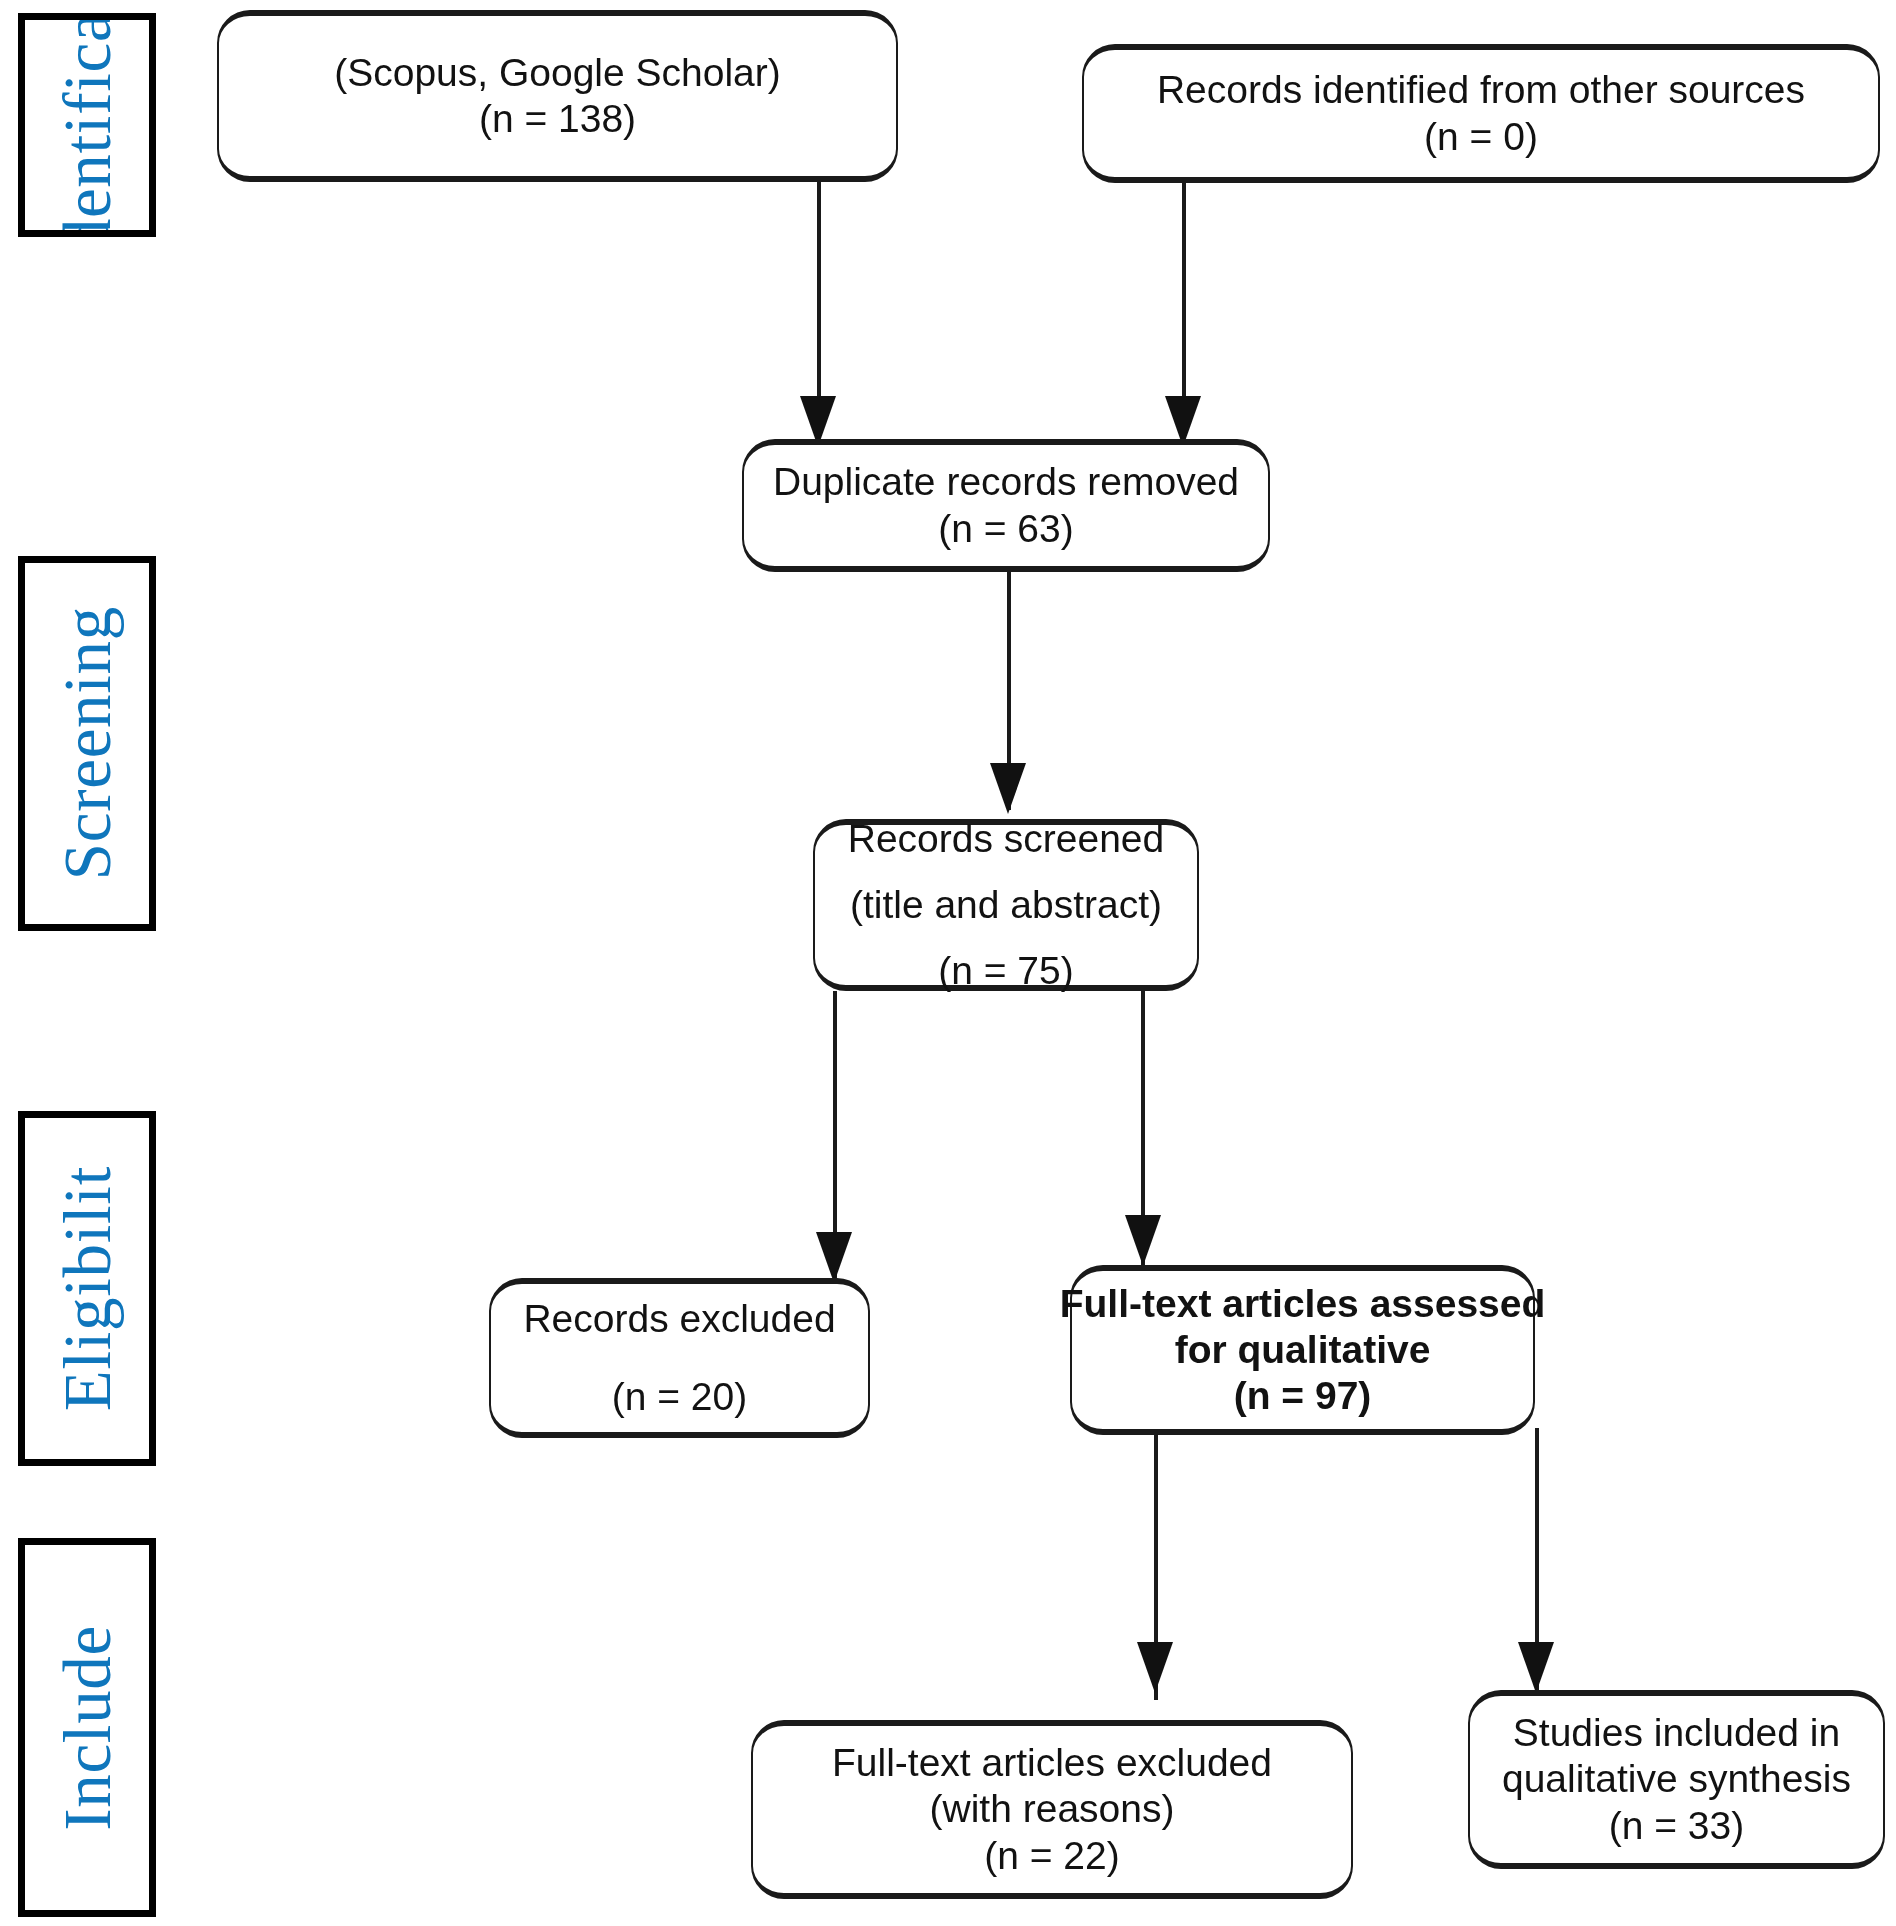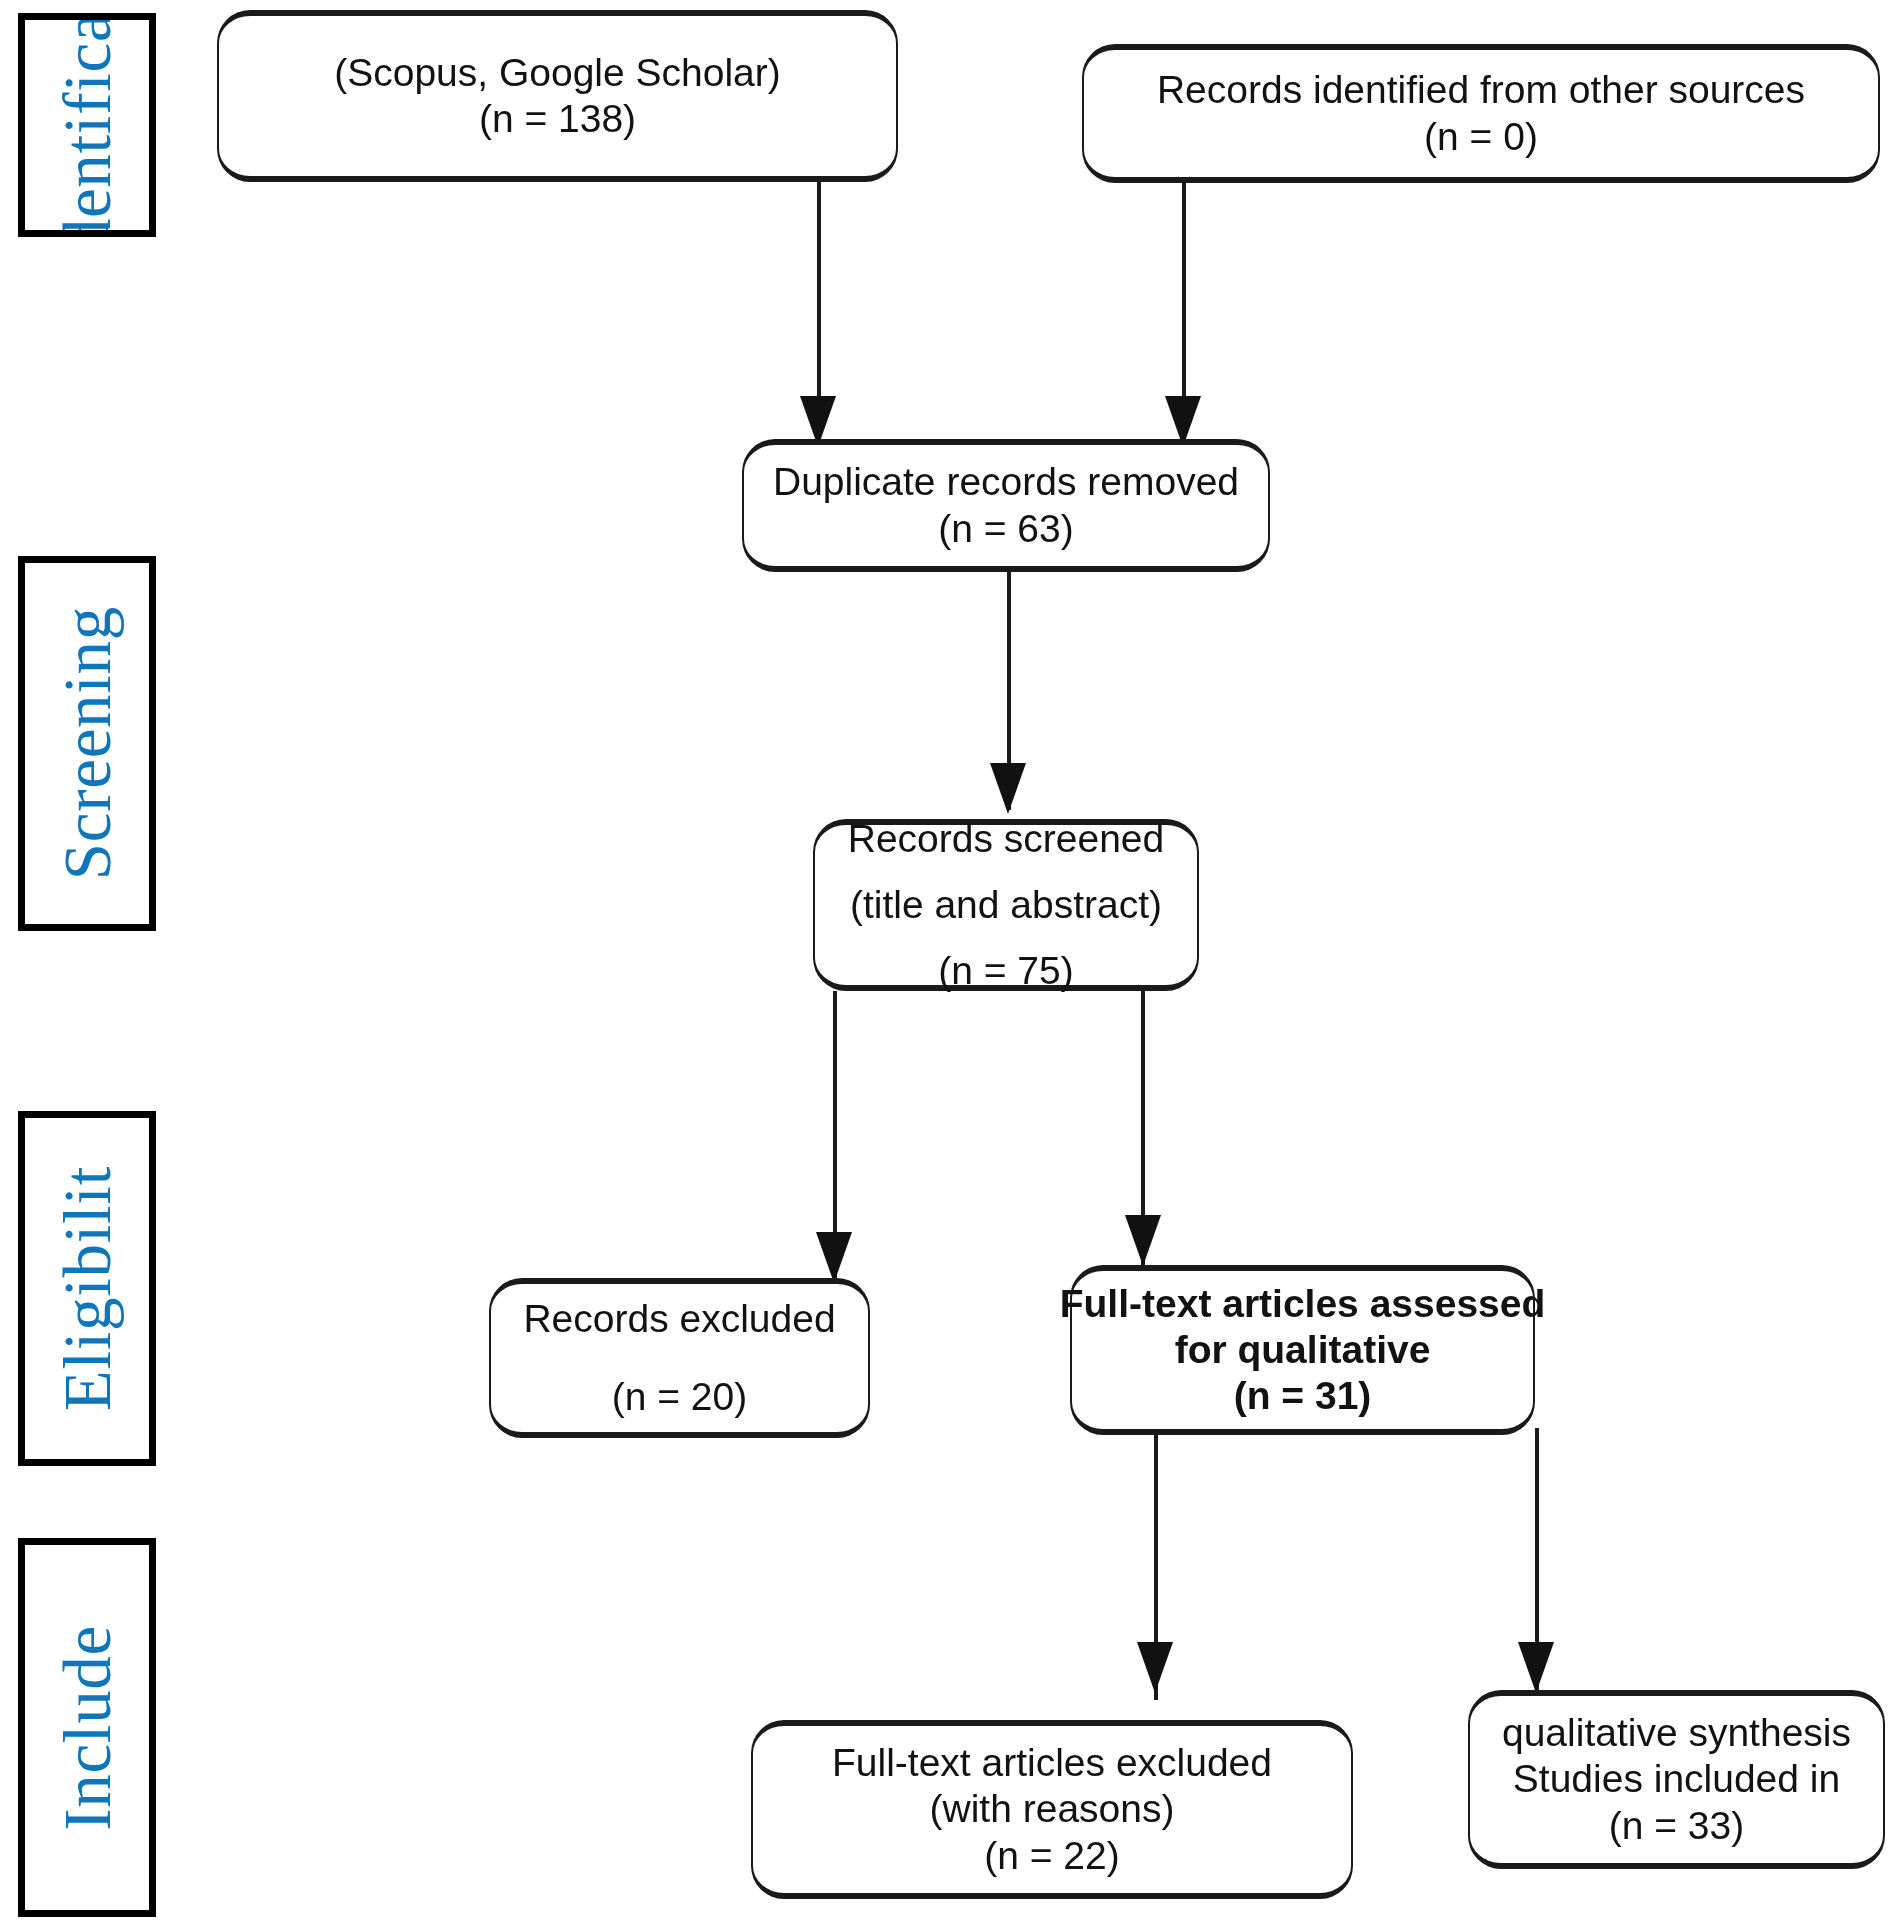--- a/index.html
+++ b/index.html
@@ -141,29 +141,29 @@
   </div>
 
   <div class="node" style="left:489px; top:1278px; width:381px; height:160px;gap:32px;">
     <span class="ln">Records excluded</span>
     <span class="ln">(n = 20)</span>
   </div>
 
   <div class="node" style="left:1070px; top:1265px; width:465px; height:170px;font-weight:bold;">
     <span class="ln">Full-text articles assessed</span>
     <span class="ln">for qualitative</span>
-    <span class="ln">(n = 31)</span>
+    <span class="ln">(n = 97)</span>
   </div>
 
   <div class="node" style="left:751px; top:1690px; width:602px; height:179px;margin-top:30px;">
     <span class="ln">Full-text articles excluded</span>
     <span class="ln">(with reasons)</span>
     <span class="ln">(n = 22)</span>
   </div>
 
   <div class="node" style="left:1468px; top:1690px; width:417px; height:179px;">
+    <span class="ln">Studies included in</span>
     <span class="ln">qualitative synthesis</span>
-    <span class="ln">Studies included in</span>
     <span class="ln">(n = 33)</span>
   </div>
 
 </div>
 
 
 </body></html>

